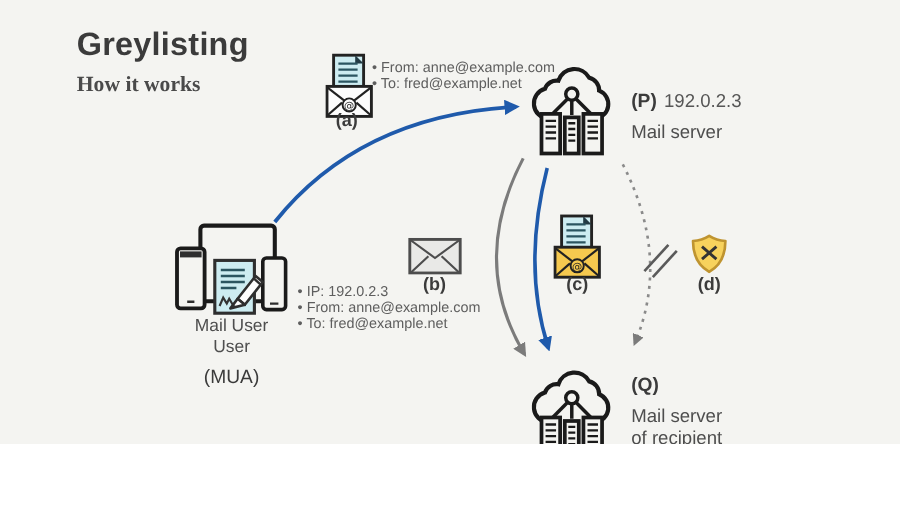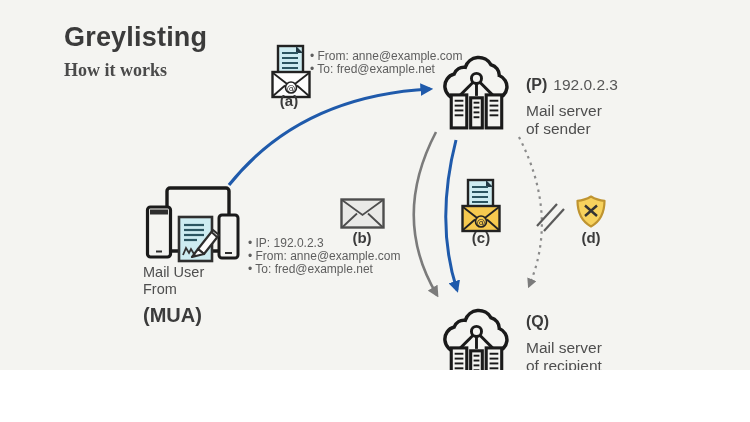--- a/index.html
+++ b/index.html
@@ -12,22 +12,22 @@
   .canvas{position:relative;width:750px;height:370px;background:var(--background);overflow:hidden;}
   .abs{position:absolute;}
   .title{left:64px;top:22px;font-size:27px;font-weight:700;color:var(--text-dark);letter-spacing:.2px;}
   .subtitle{left:64px;top:60px;font-size:18px;font-weight:600;color:#4a4a4a;font-family:Liberation Serif, serif;}
   .step-label{font-size:15px;font-weight:700;color:var(--text-dark);text-align:center;width:50px;}
   .bullets{font-size:12px;color:var(--text-muted);line-height:13px;white-space:nowrap;}
   .node-text{font-size:15.5px;color:var(--text-body);line-height:17.5px;}
   .node-id{font-size:16px;font-weight:700;color:var(--text-dark);}
   .node-ip{font-size:15.5px;color:#565656;margin-left:6px;}
   .node-desc{margin-top:8px;}
-  .mua-text{width:100px;text-align:left;font-size:14.5px;color:var(--text-body);line-height:16.5px;}
-  .mua-abbr{margin-top:10px;font-size:20px;font-weight:700;color:var(--text-dark);}
+  .mua-text{width:100px;text-align:center;font-size:14.5px;color:var(--text-body);line-height:16.5px;}
+  .mua-abbr{margin-top:10px;font-size:16px;font-weight:400;color:var(--text-dark);}
   .logo{left:13px;top:372px;font-size:30px;font-weight:700;color:var(--logo-navy);
         letter-spacing:5px;transform:scale(.82,1);transform-origin:left top;}
   svg{display:block;}
   .ln-blue{stroke:var(--arrow-blue);fill:none;}
   .ln-gray{stroke:var(--arrow-gray);fill:none;}
   .ln-dot{stroke:var(--dotted-gray);fill:none;stroke-dasharray:2.5 4.5;}
   .mk-blue{fill:var(--arrow-blue);}
   .mk-gray{fill:var(--arrow-gray);}
   .ink{stroke:var(--icon-ink);fill:none;}
   .ink-fill{stroke:var(--icon-ink);fill:var(--background);}
@@ -111,21 +111,20 @@
         <line x1="48" y1="58" x2="57" y2="58"></line>
         <line x1="48" y1="63" x2="57" y2="63"></line>
     </g>
   </svg>
   <div class="abs" style="left:526px;top:76px">
     <div>
       <span class="node-id">(P)</span><span class="node-ip">192.0.2.3</span>
     </div>
     <div class="node-text node-desc">
       <div>Mail server</div>
-      <div>of sender</div>
     </div>
   </div>
 
   <svg class="abs" style="left:145px;top:185px" width="95" height="78" viewBox="0 0 95 78">
     <rect x="22" y="3" width="62" height="63" rx="3" class="ink" stroke-width="3.4"></rect>
     <rect x="2.5" y="22" width="23" height="50" rx="3" class="ink-fill" stroke-width="3.2"></rect>
     <rect x="5" y="24.5" width="18" height="5" fill="#2e2e2e"></rect>
     <line x1="11" y1="66.5" x2="17" y2="66.5" stroke="#2e2e2e" stroke-width="2"></line>
     <rect x="74" y="30" width="19" height="43" rx="3" class="ink-fill" stroke-width="3"></rect>
     <line x1="80" y1="68" x2="87" y2="68" stroke="#2e2e2e" stroke-width="2"></line>
@@ -137,21 +136,21 @@
         <line x1="39" y1="55" x2="52" y2="55"></line>
     </g>
     <path d="M38,70 l3,-7 l3,5 l2,-4 l3,5" fill="none" stroke="#333" stroke-width="1.8"></path>
     <polygon points="53,64 59,69 74,50 68,45" fill="#fdfdfd" stroke="#2e2e2e" stroke-width="2.2" stroke-linejoin="round"></polygon>
     <polygon points="47,72 53,64 59,69" fill="#fdfdfd" stroke="#2e2e2e" stroke-width="2.2" stroke-linejoin="round"></polygon>
     <polygon points="47,72 49.5,68.7 52,70.7" fill="#2e2e2e"></polygon>
     <line x1="66.5" y1="47" x2="72" y2="52" stroke="#2e2e2e" stroke-width="2"></line>
   </svg>
   <div class="abs mua-text" style="left:143px;top:264px">
     <div>Mail User</div>
-    <div>From</div>
+    <div>User</div>
     <div class="mua-abbr">(MUA)</div>
   </div>
 
   <svg class="abs" style="left:340px;top:198px" width="45" height="31" viewBox="0 0 45 31">
     <rect x="1.5" y="1.5" width="42" height="28" fill="#e9e9e7" stroke="#4d4d4d" stroke-width="2.4"></rect>
     <path d="M2,2 L22.5,17 L43,2" fill="none" stroke="#4d4d4d" stroke-width="1.8"></path>
     <path d="M2,29.5 L17,15.5 M43,29.5 L28,15.5" fill="none" stroke="#4d4d4d" stroke-width="1.8"></path>
   </svg>
   <div class="abs step-label" style="left:337px;top:229px">(b)</div>
   <div class="abs bullets" style="left:248px;top:237px">

